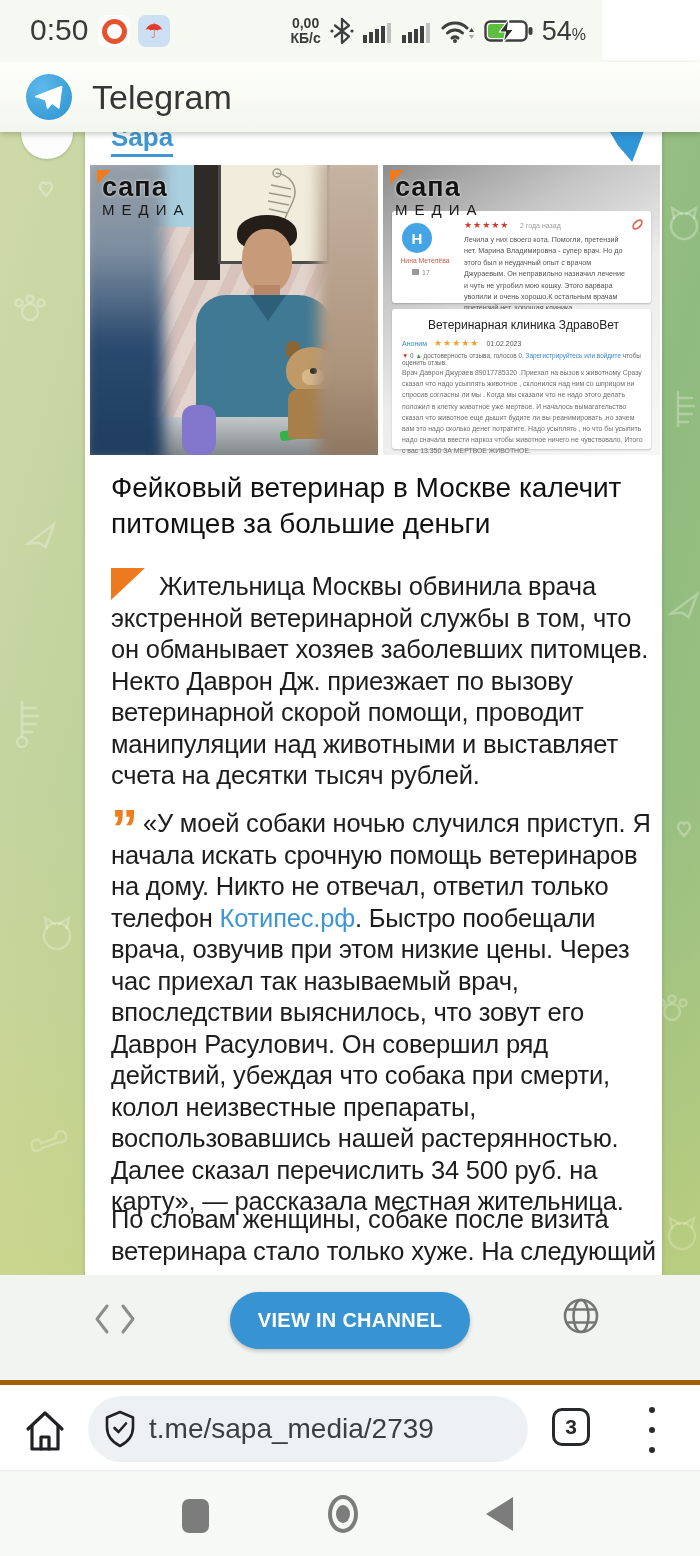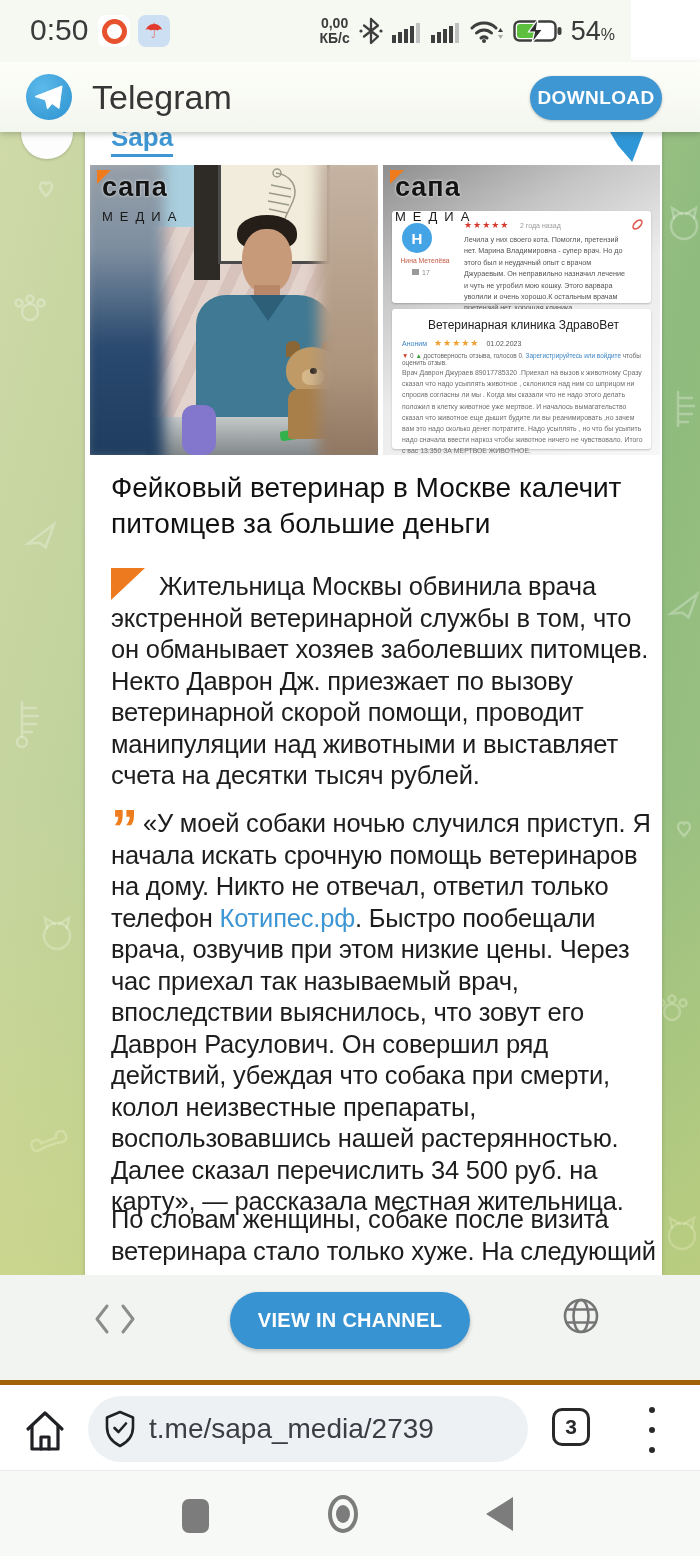--- a/index.html
+++ b/index.html
@@ -7,21 +7,21 @@
        font-family:"Liberation Sans","DejaVu Sans",sans-serif;background:#fff;}
 
   
   .bg{position:absolute;left:0;top:62px;width:700px;height:1318px;
       background:linear-gradient(105deg,#d0daa9 0%,#bbd098 34%,#8fbb7e 72%,#a4c584 100%);}
   .bg::after{content:"";position:absolute;inset:0;
       background:linear-gradient(to bottom,rgba(255,255,255,0) 55%,rgba(226,221,122,.45) 100%);}
   .bg svg{position:absolute;left:0;top:0;}
 
   
-  .status{position:absolute;left:0;top:0;width:602px;height:62px;background:#f6f8f2;z-index:22;padding-left:29px;}
+  .status{position:absolute;left:0;top:0;width:602px;height:62px;background:#f6f8f2;z-index:22;}
   .st-time{position:absolute;left:30px;top:13px;font-size:30px;font-weight:500;color:#3a3a3a;}
   .st-chip{position:absolute;top:15px;width:32px;height:32px;border-radius:8px;
            display:flex;align-items:center;justify-content:center;}
   .st-rec{left:98px;background:#fff;}
   .st-rec i{display:block;width:15px;height:15px;border:5px solid #e6512e;border-radius:50%;}
   .st-umb{left:138px;background:#cddff3;font-family:"DejaVu Sans",sans-serif;
           font-size:21px;color:#e1392b;}
   .st-right{position:absolute;right:16px;top:8px;height:46px;display:flex;align-items:center;gap:9px;}
   .st-speed{font-size:14px;line-height:15px;font-weight:bold;color:#3c3c3c;text-align:center;}
   .st-batt-num{font-size:27px;color:#3a3a3a;}
@@ -49,21 +49,21 @@
   .sapa-link{position:absolute;left:26px;top:4px;font-size:26px;font-weight:bold;color:#3e96d4;
       border-bottom:3px solid #3e96d4;padding-bottom:1px;text-decoration:none;}
   .img-row{position:absolute;left:5px;top:47px;display:flex;gap:5px;}
 
   
   .wm{position:absolute;left:12px;top:9px;z-index:6;}
   .wm-top{position:relative;font-weight:900;font-size:27px;line-height:27px;color:#141414;
       letter-spacing:1px;text-shadow:0 0 3px rgba(255,255,255,.9);}
   .wm-tri{position:absolute;left:-5px;top:-4px;width:14px;height:14px;background:#ef7b1c;
       clip-path:polygon(0 0,100% 0,0 100%);}
-  .wm-sub{font-size:13px;letter-spacing:7px;color:#1a1a1a;font-weight:500;margin-top:8px;}
+  .wm-sub{font-size:15px;letter-spacing:7px;color:#1a1a1a;font-weight:500;margin-top:0;}
 
   
   .photo-left{position:relative;width:288px;height:290px;overflow:hidden;background:#dcc9c3;}
   .pl-marble{position:absolute;inset:0;
       background:repeating-linear-gradient(115deg,#e3d3cd 0 14px,#d8c2bc 14px 26px);}
   .pl-poster{position:absolute;left:128px;top:0;width:106px;height:96px;background:#f1ecdc;
       border:3px solid #4a4a4a;border-top:none;}
   .pl-cabinet{position:absolute;left:52px;top:0;width:56px;height:62px;background:#aacfdf;
       border-right:4px solid #7fb3c9;}
   .pl-door{position:absolute;left:104px;top:0;width:26px;height:115px;background:#2e2b26;}
@@ -366,21 +366,20 @@
   </div>
 </div>
 
 <div class="tg-header">
   <div class="tg-logo">
     <svg width="46" height="46">
         <path d="M36 12 L9 22.5 L19.5 26 L21.5 35 L26 29.5 L33 34.5 L36 12 M19.5 26 L31 16" fill="#fff" stroke="#fff" stroke-width="1" stroke-linejoin="round"></path>
       </svg>
   </div>
   <div class="tg-title">Telegram</div>
-  <div class="btn-download">DOWNLOAD</div>
 </div>
 
 <div class="footer">
   <svg class="code-icon" width="42" height="32">
     <path d="M13 3 L3 16 L13 29 M29 3 L39 16 L29 29" fill="none" stroke="#8c8c8c" stroke-width="3" stroke-linecap="round" stroke-linejoin="round"></path>
   </svg>
   <div class="btn-view">VIEW IN CHANNEL</div>
   <svg class="globe-icon" width="42" height="42">
     <g fill="none" stroke="#757575" stroke-width="2.6">
       <circle cx="21" cy="21" r="16"></circle>

